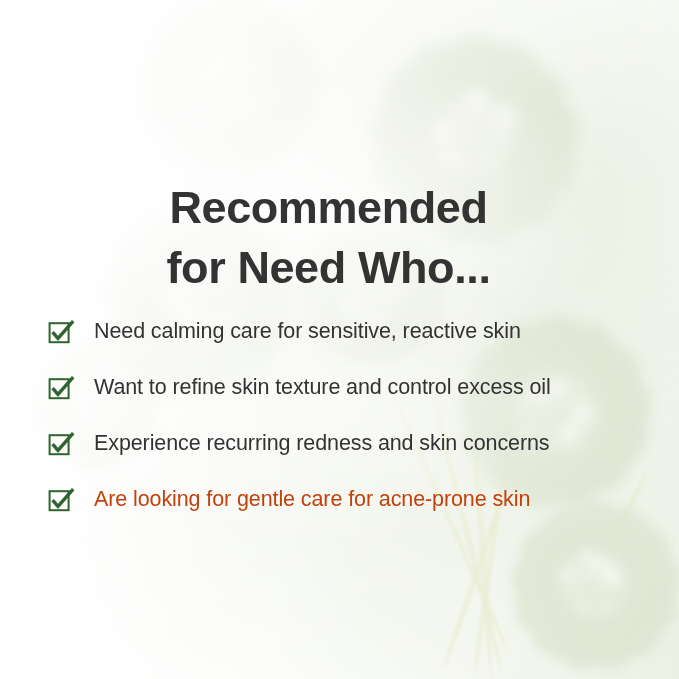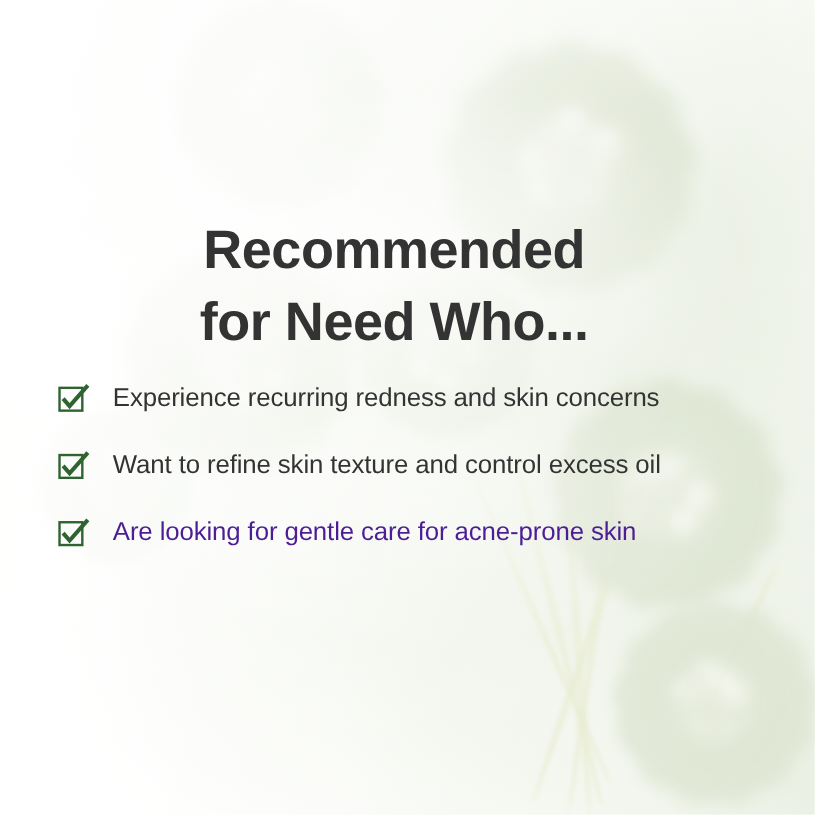--- a/index.html
+++ b/index.html
@@ -334,46 +334,55 @@
   </div>
 
   <div class="content">
 
     <h1 class="headline" style="color: rgb(51, 51, 51);">
       <span class="hl-line">Recommended</span>
       <span class="hl-line">for Need Who...</span>
     </h1>
 
     <ul class="bullets" id="bullet-host" style="list-style:none;margin:0;padding:0;">
+  <li class="bullet-row">
+    <span class="check-icon">
+      <svg width="26" height="26" viewBox="0 0 26 26" aria-hidden="true">
+        <rect x="1.6" y="4.2" width="19" height="19" fill="none" stroke="#2f6330" stroke-width="2"></rect>
+        <path d="M4.6 13.2 L10.0 19.4 L25.2 2.2" fill="none" stroke="#2f6330" stroke-width="3.4" stroke-linecap="butt" stroke-linejoin="miter"></path>
+      </svg>
+    </span>
+    <span class="bullet-text" style="color: rgb(51, 51, 51);">Need calming care for sensitive, reactive skin</span>
+  </li>
+
+  <li class="bullet-row">
+    <span class="check-icon">
+      <svg width="26" height="26" viewBox="0 0 26 26" aria-hidden="true">
+        <rect x="1.6" y="4.2" width="19" height="19" fill="none" stroke="#2f6330" stroke-width="2"></rect>
+        <path d="M4.6 13.2 L10.0 19.4 L25.2 2.2" fill="none" stroke="#2f6330" stroke-width="3.4" stroke-linecap="butt" stroke-linejoin="miter"></path>
+      </svg>
+    </span>
+    <span class="bullet-text" style="color: rgb(51, 51, 51);">Want to refine skin texture and control excess oil</span>
+  </li>
 
   <li class="bullet-row">
     <span class="check-icon">
       <svg width="26" height="26" viewBox="0 0 26 26" aria-hidden="true">
         <rect x="1.6" y="4.2" width="19" height="19" fill="none" stroke="#2f6330" stroke-width="2"></rect>
         <path d="M4.6 13.2 L10.0 19.4 L25.2 2.2" fill="none" stroke="#2f6330" stroke-width="3.4" stroke-linecap="butt" stroke-linejoin="miter"></path>
       </svg>
     </span>
     <span class="bullet-text" style="color: rgb(51, 51, 51);">Experience recurring redness and skin concerns</span>
   </li>
 
   <li class="bullet-row">
     <span class="check-icon">
       <svg width="26" height="26" viewBox="0 0 26 26" aria-hidden="true">
         <rect x="1.6" y="4.2" width="19" height="19" fill="none" stroke="#2f6330" stroke-width="2"></rect>
         <path d="M4.6 13.2 L10.0 19.4 L25.2 2.2" fill="none" stroke="#2f6330" stroke-width="3.4" stroke-linecap="butt" stroke-linejoin="miter"></path>
       </svg>
     </span>
-    <span class="bullet-text" style="color: rgb(51, 51, 51);">Want to refine skin texture and control excess oil</span>
-  </li>
-
-  <li class="bullet-row">
-    <span class="check-icon">
-      <svg width="26" height="26" viewBox="0 0 26 26" aria-hidden="true">
-        <rect x="1.6" y="4.2" width="19" height="19" fill="none" stroke="#2f6330" stroke-width="2"></rect>
-        <path d="M4.6 13.2 L10.0 19.4 L25.2 2.2" fill="none" stroke="#2f6330" stroke-width="3.4" stroke-linecap="butt" stroke-linejoin="miter"></path>
-      </svg>
-    </span>
-    <span class="bullet-text" style="color: #4c1d95;">Are looking for gentle care for acne-prone skin</span>
+    <span class="bullet-text" style="color: #c2410c;">Are looking for gentle care for acne-prone skin</span>
   </li>
 </ul>
 
   </div>
 </div>
 
 </body></html>

